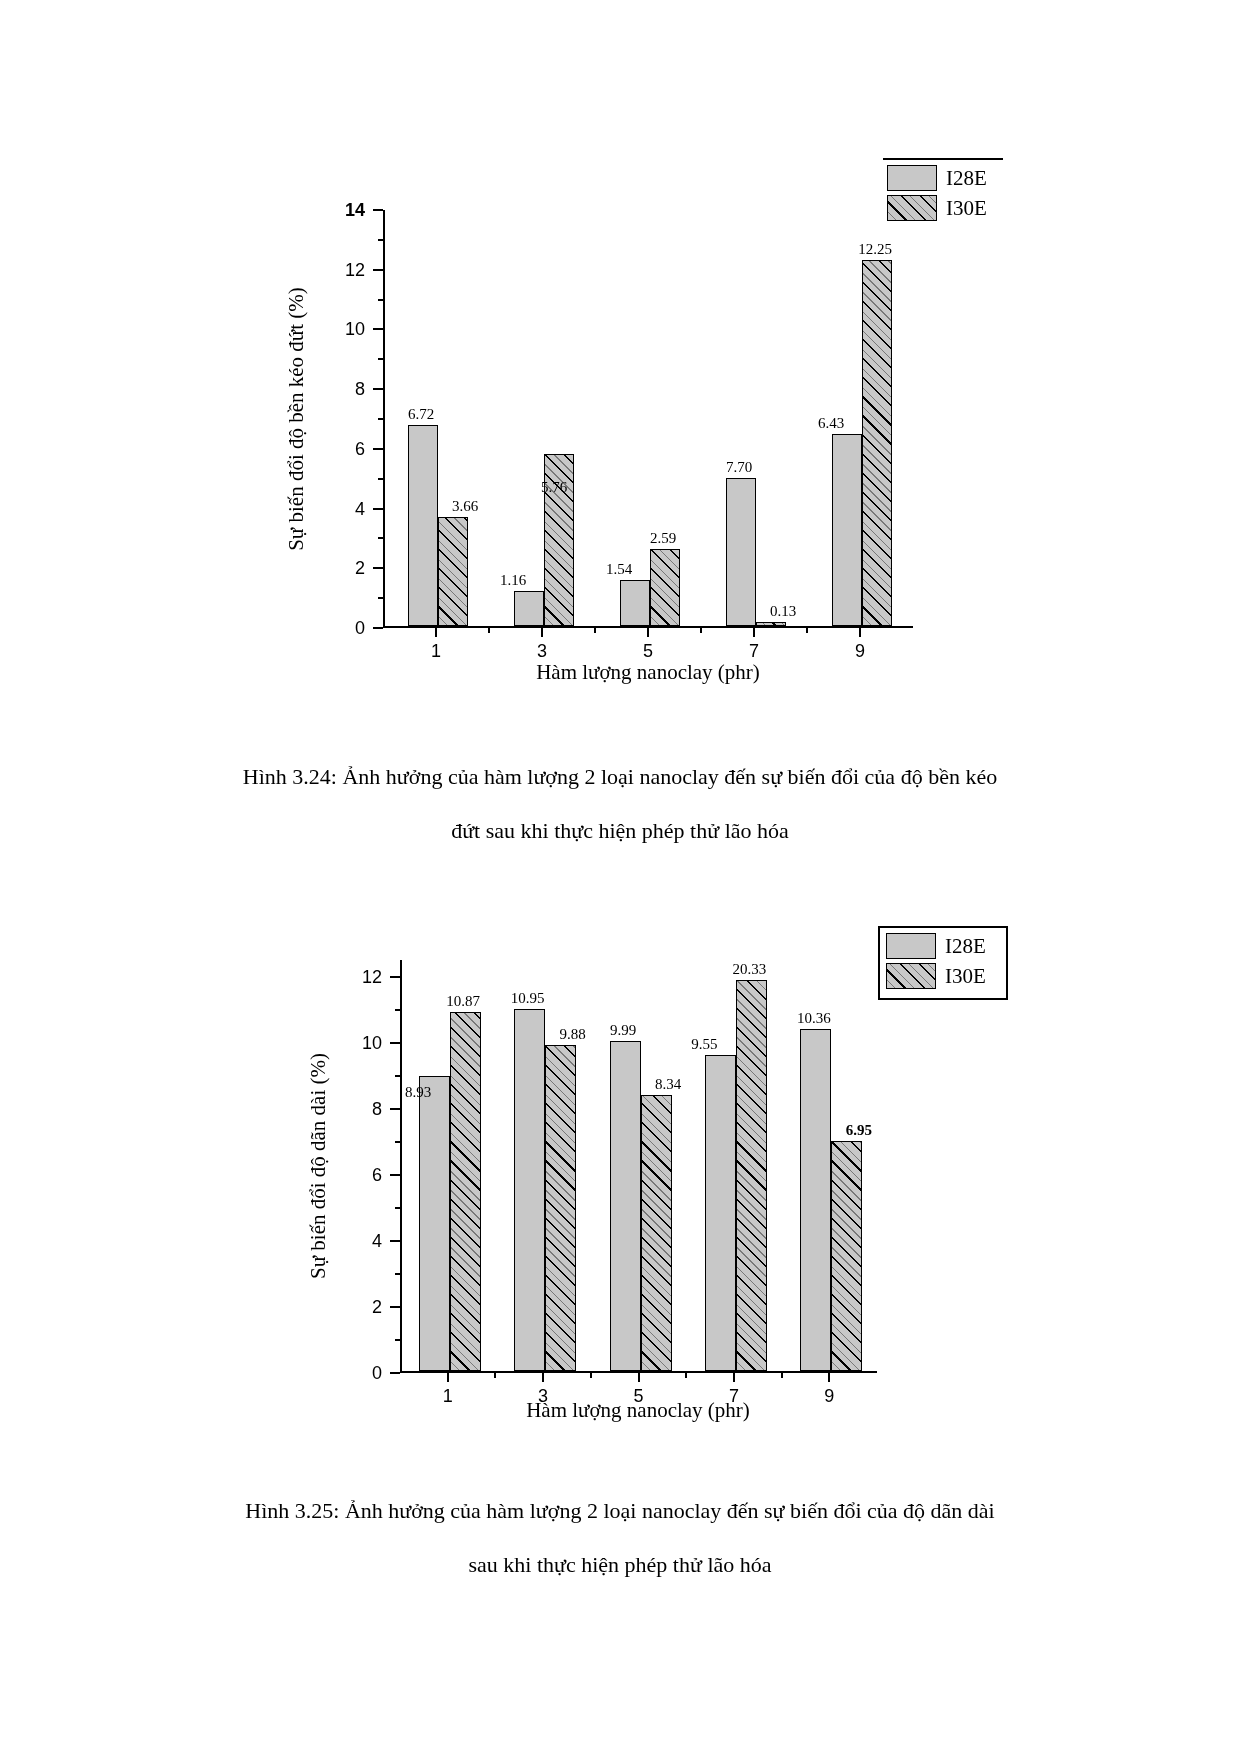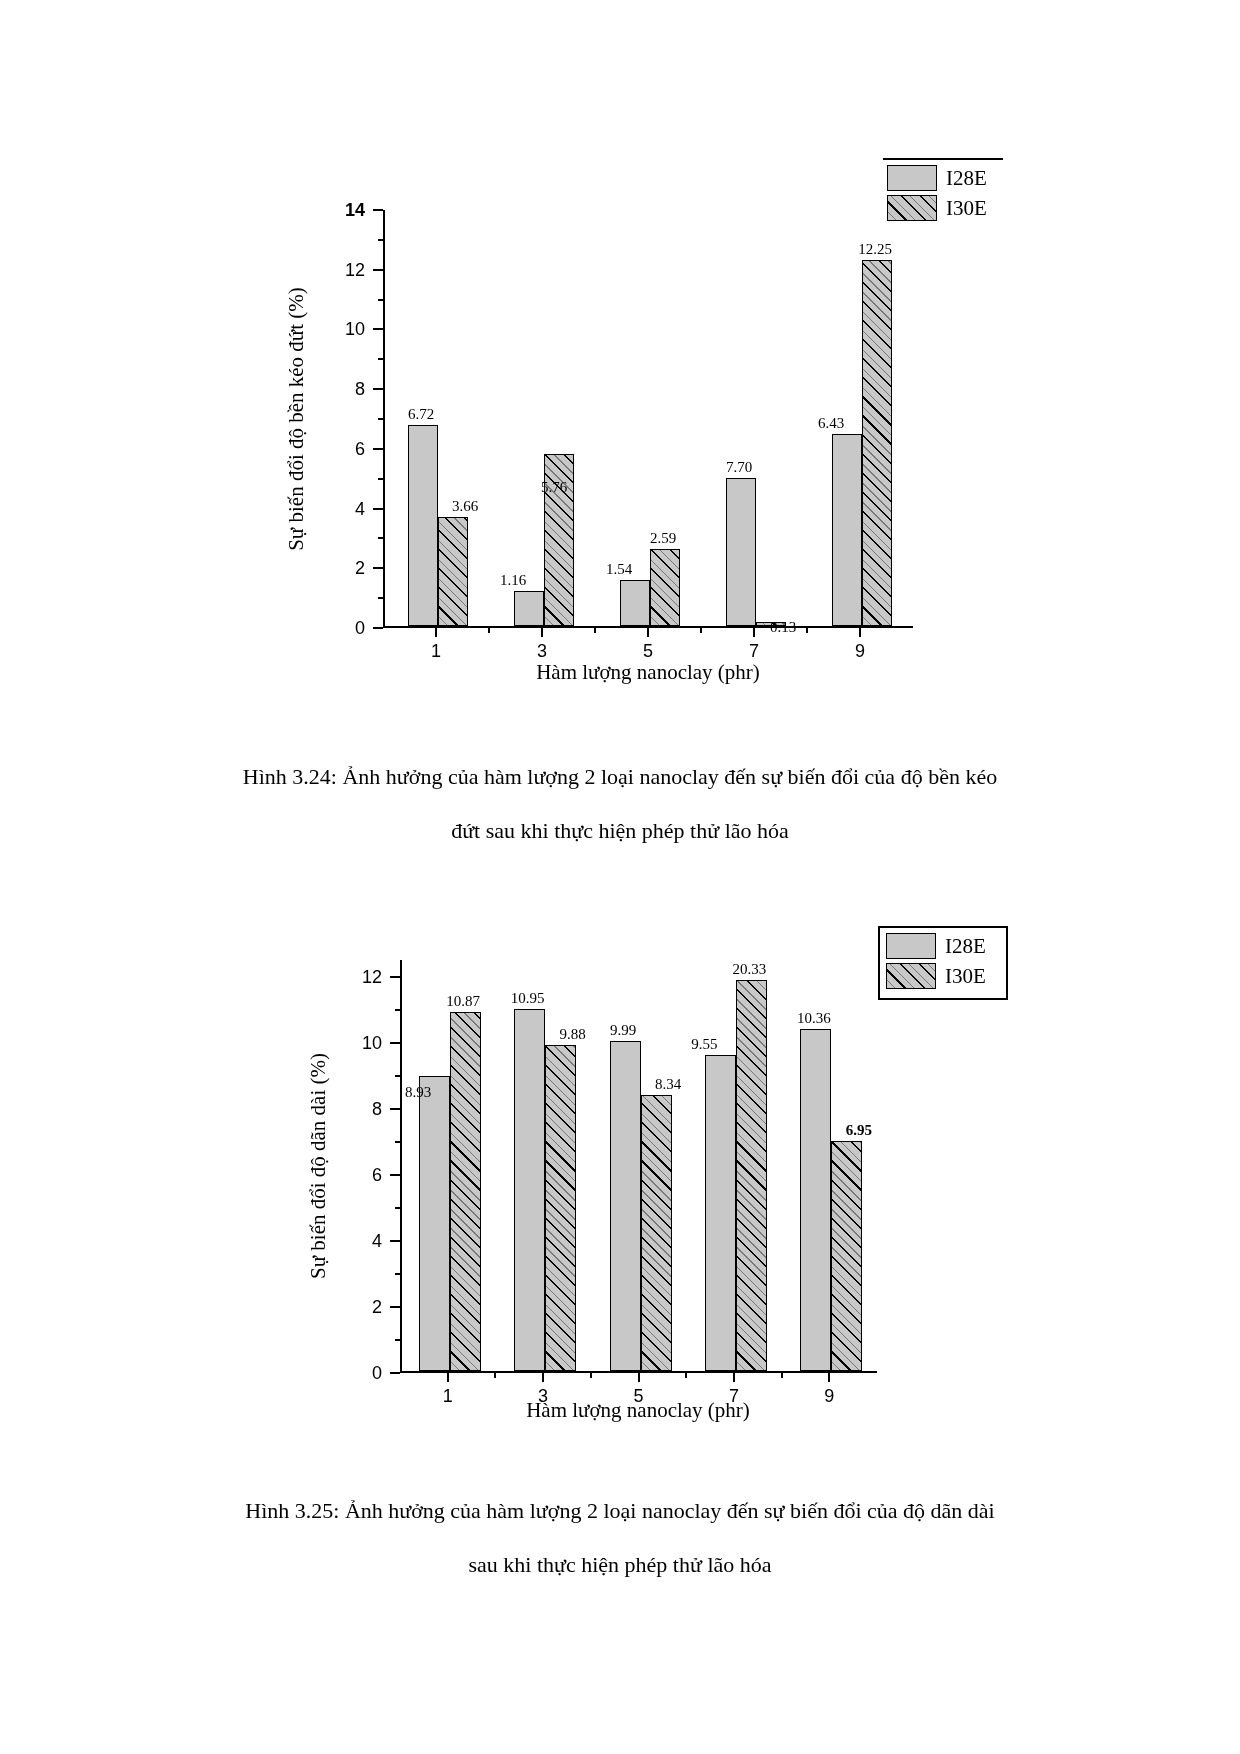--- a/index.html
+++ b/index.html
@@ -83,21 +83,21 @@
       <div class="vlab" style="left: 522px; top: 435.023px; margin-top: 44px;">5.76</div>
       <div class="xtick" style="left: 647px; top: 628px; width: 2px; height: 9px;"></div>
       <div class="xlab" style="left: 626px; top: 642px;">5</div>
       <div class="xtick" style="left: 594px; top: 628px; width: 2px; height: 5px;"></div>
       <div class="vlab" style="left: 587px; top: 561.02px;">1.54</div>
       <div class="vlab" style="left: 631px; top: 529.67px;">2.59</div>
       <div class="xtick" style="left: 753px; top: 628px; width: 2px; height: 9px;"></div>
       <div class="xlab" style="left: 732px; top: 642px;">7</div>
       <div class="xtick" style="left: 700px; top: 628px; width: 2px; height: 5px;"></div>
       <div class="vlab" style="left: 707px; top: 459.207px;">7.70</div>
-      <div class="vlab" style="left: 751px; top: 603.119px; margin-top: 16px;">0.13</div>
+      <div class="vlab" style="left: 751px; top: 603.119px;">0.13</div>
       <div class="xtick" style="left: 859px; top: 628px; width: 2px; height: 9px;"></div>
       <div class="xlab" style="left: 838px; top: 642px;">9</div>
       <div class="xtick" style="left: 806px; top: 628px; width: 2px; height: 5px;"></div>
       <div class="vlab" style="left: 799px; top: 415.019px;">6.43</div>
       <div class="vlab" style="left: 843px; top: 241.25px;">12.25</div>
       <div class="axis-title-x" style="left: 648px; top: 660px;">Hàm lượng nanoclay (phr)</div>
       <div class="axis-title-y" style="left: 296px; top: 419px;">Sự biến đổi độ bền kéo đứt (%)</div>
       <div class="legend topline" style="left: 883px; top: 158px; width: 112px;">
         <div class="legend-row">
           <div class="legend-swatch bar solid" style="position: relative;"></div>

